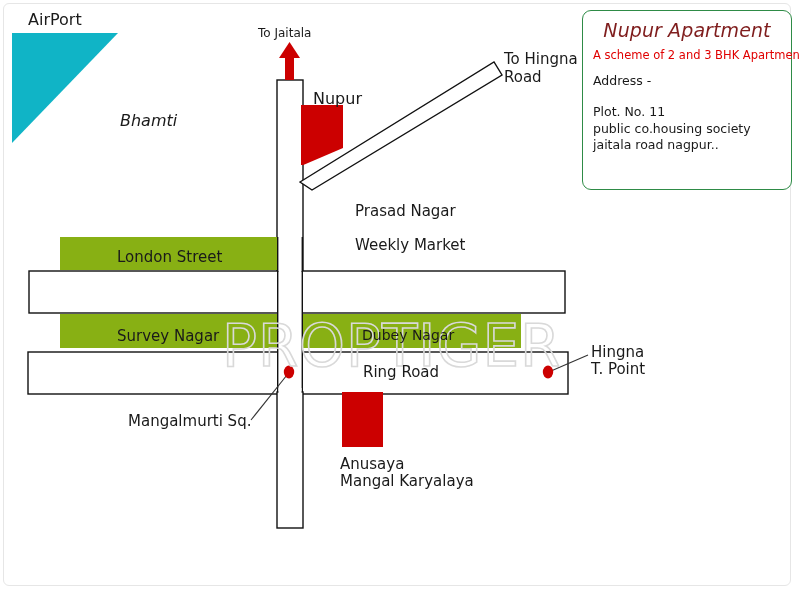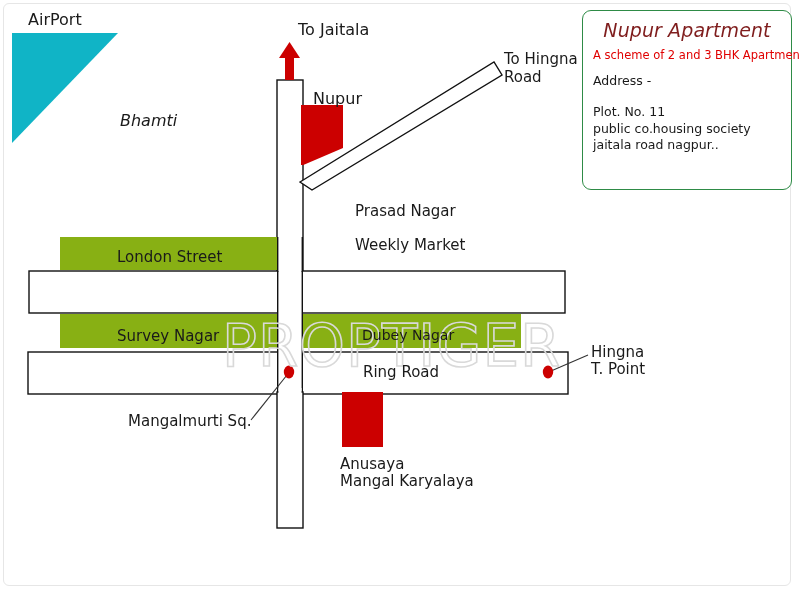--- a/index.html
+++ b/index.html
@@ -161,21 +161,21 @@
   <div class="watermark">
     <svg width="360" height="70" viewBox="0 0 360 70" xmlns="http://www.w3.org/2000/svg">
       <text x="0" y="52">PROPTIGER</text>
     </svg>
   </div>
 
   <div class="lbl" style="left:28px; top:10px; font-size:16px;">AirPort</div>
 
   <div class="lbl" style="left:120px; top:111px; font-size:16px;font-style:italic;">Bhamti</div>
 
-  <div class="lbl" style="left:258px; top:20px; font-size:16px;margin-left:40px;">To Jaitala</div>
+  <div class="lbl" style="left:258px; top:26px; font-size:12px;">To Jaitala</div>
 
   <div class="lbl" style="left:313px; top:89px; font-size:16px;">Nupur</div>
 
   <div class="lbl" style="left:504px; top:50px; font-size:15px;">To Hingna</div>
   <div class="lbl" style="left:504px; top:68px; font-size:15px;">Road</div>
 
   <div class="lbl" style="left:355px; top:202px; font-size:15px;">Prasad Nagar</div>
 
   <div class="lbl" style="left:355px; top:236px; font-size:15px;">Weekly Market</div>
 

